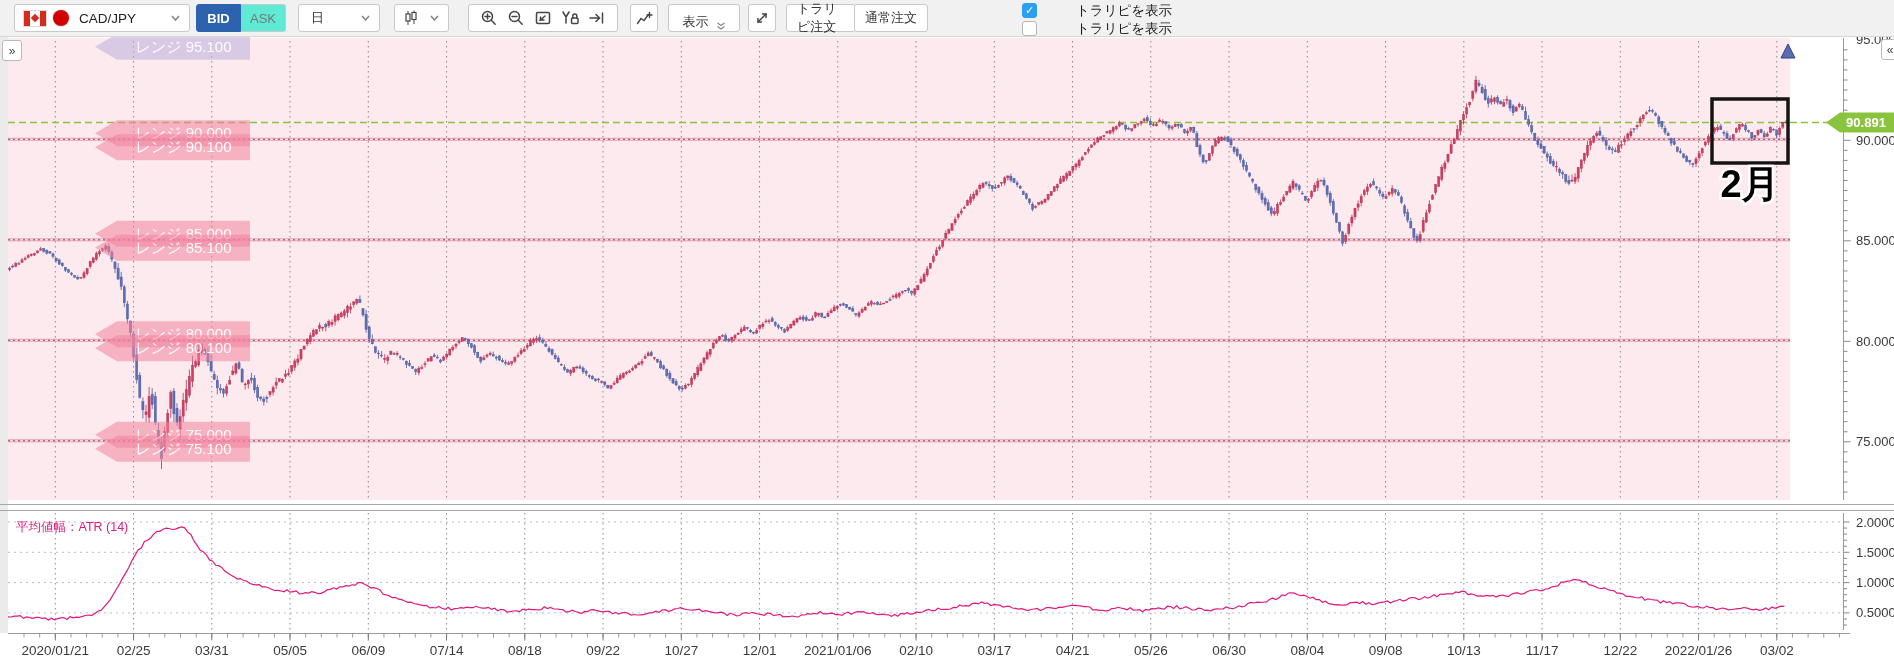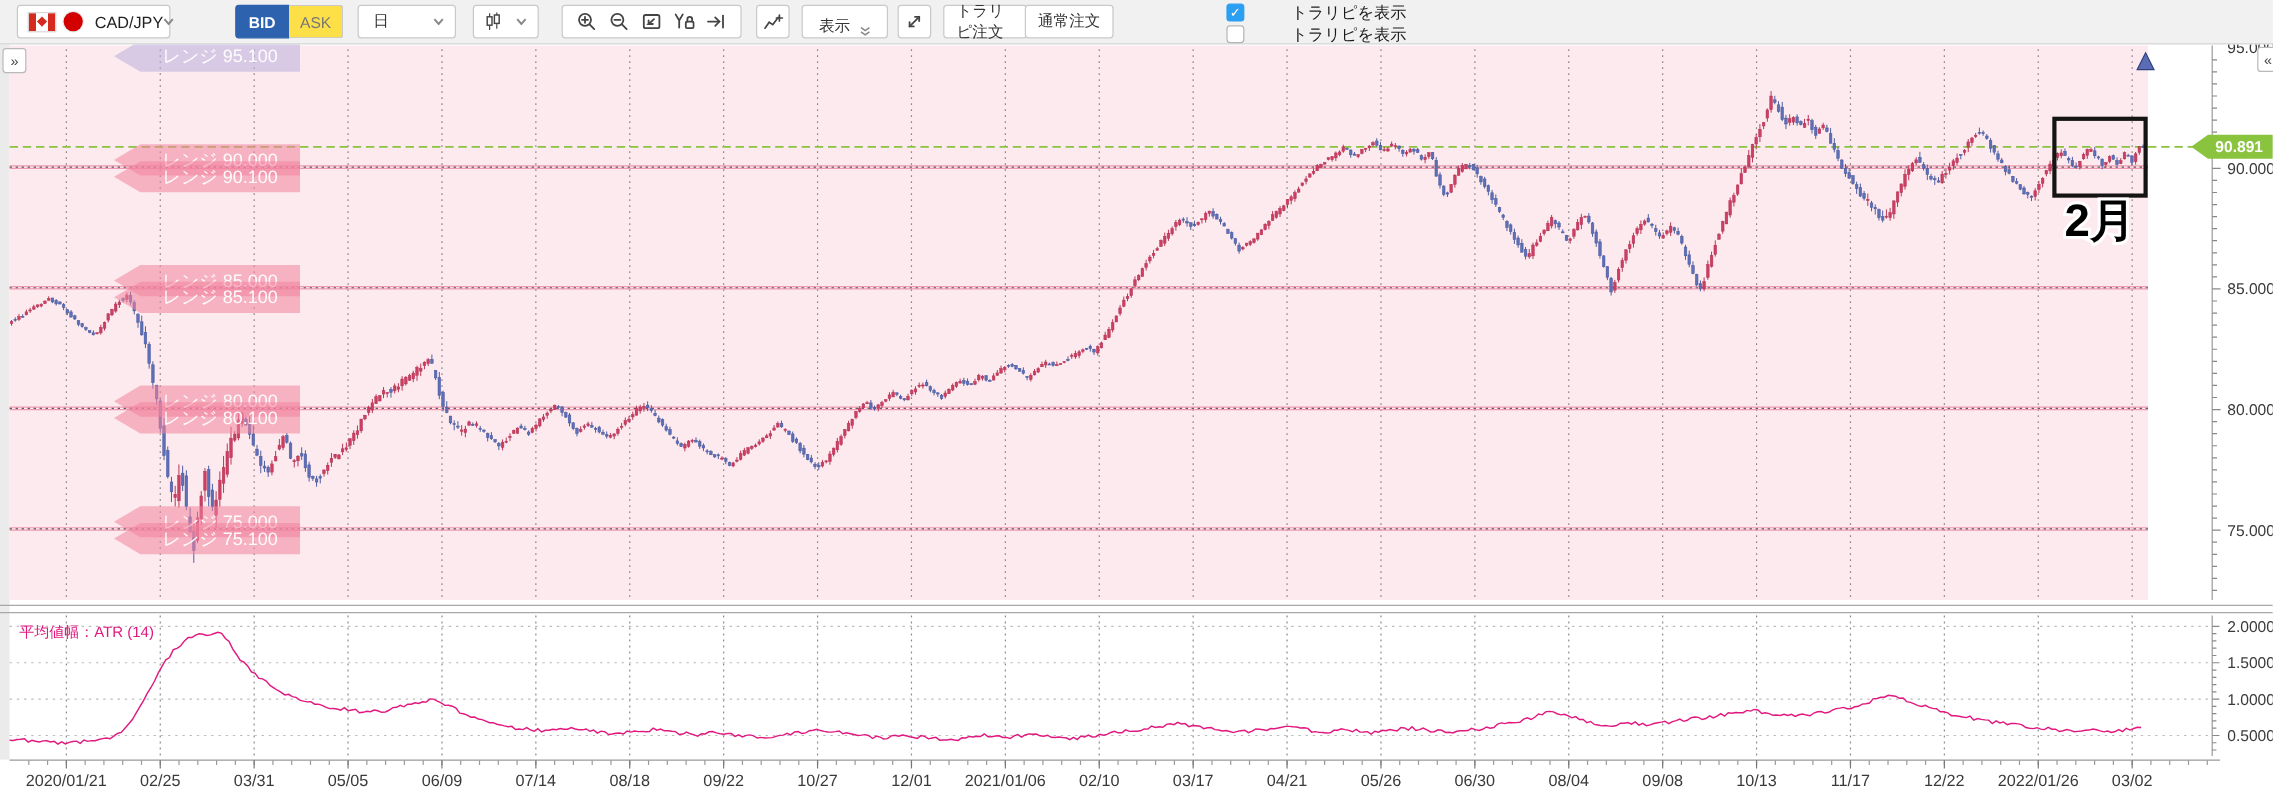--- a/index.html
+++ b/index.html
@@ -16,21 +16,21 @@
     background:linear-gradient(90deg,#d52b1e 0 26%,#fff 26% 74%,#d52b1e 74% 100%);position:relative;}
   .flagCA::after{content:"";position:absolute;left:8px;top:4px;width:6px;height:6px;background:#d52b1e;
     transform:rotate(45deg);}
   .flagJP{width:16px;height:16px;flex:none;margin-left:6px;border-radius:50%;background:#d30000;
     box-shadow:0 0 0 1px #e8e8e8;}
   .pairTxt{margin-left:10px;font-size:13.5px;color:#222;}
   .seg{position:absolute;top:4px;height:28px;display:flex;border-radius:10px;}
   .segBtn{width:45px;height:28px;box-sizing:border-box;display:flex;align-items:center;
     justify-content:center;font-size:13px;}
   .segOn{background:#2d62ae;color:#fff;border:1px solid #2d62ae;border-radius:3px 0 0 3px;font-weight:bold;}
-  .segOff{background:#fde047;color:#777;border:1px solid #c9c9c9;border-left:none;border-radius:0 3px 3px 0;}
+  .segOff{background:#5eead4;color:#777;border:1px solid #c9c9c9;border-left:none;border-radius:0 3px 3px 0;}
   .iconGroup{justify-content:space-around;padding:0 6px;}
   .icoBtn{width:26px;height:26px;display:flex;align-items:center;justify-content:center;cursor:pointer;}
   .icoBtn svg{stroke:#444;fill:none;stroke-width:1.5;stroke-linecap:round;}
   .btnTxt{justify-content:center;padding:0 10px;}
   .checks{position:absolute;left:1022px;top:2px;font-size:13.5px;color:#1a1a1a;}
   .cbRow{display:flex;align-items:center;height:17px;margin-bottom:1px;}
   .cbBox{width:15px;height:15px;box-sizing:border-box;border:1px solid #b5b5b5;border-radius:3px;
     background:#fff;margin-right:7px;display:flex;align-items:center;justify-content:center;
     font-size:11px;color:#fff;}
   .cbBox.on{background:#2b9ff1;border-color:#2b9ff1;}
@@ -39,21 +39,21 @@
   #chart-svg{position:absolute;left:0;top:36px;}
   .sideBtn{position:absolute;width:20px;height:21px;background:#fff;border:1px solid #b9b9b9;
     border-radius:3px;box-sizing:border-box;display:flex;align-items:center;justify-content:center;
     font-size:12px;color:#444;z-index:6;}
 </style>
 </head>
 <body>
 
 <div class="toolbar">
 
-  <div class="tItem" style="left:14px;width:128px;">
+  <div class="tItem" style="left:14px;width:176px;">
     <span class="flagCA"></span>
     <span class="flagJP"></span>
     <span class="pairTxt">CAD/JPY</span>
     <svg class="chev" viewBox="0 0 9 6">
         <polyline points="1,1 4.5,5 8,1"></polyline>
       </svg>
   </div>
 
   <div class="seg" style="left:196px;">
     <div class="segBtn segOn">BID</div>

